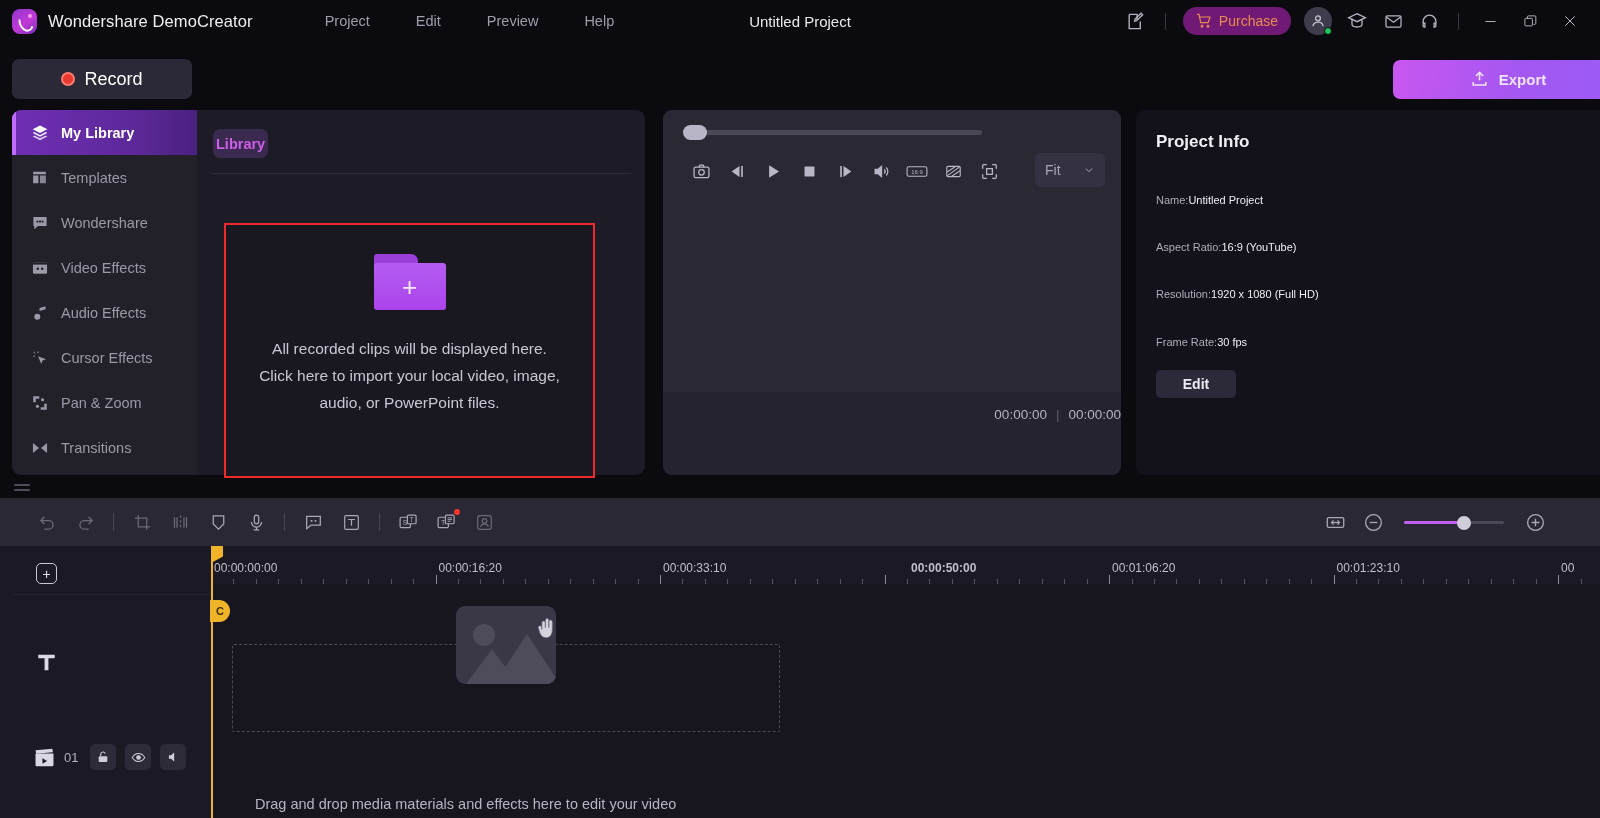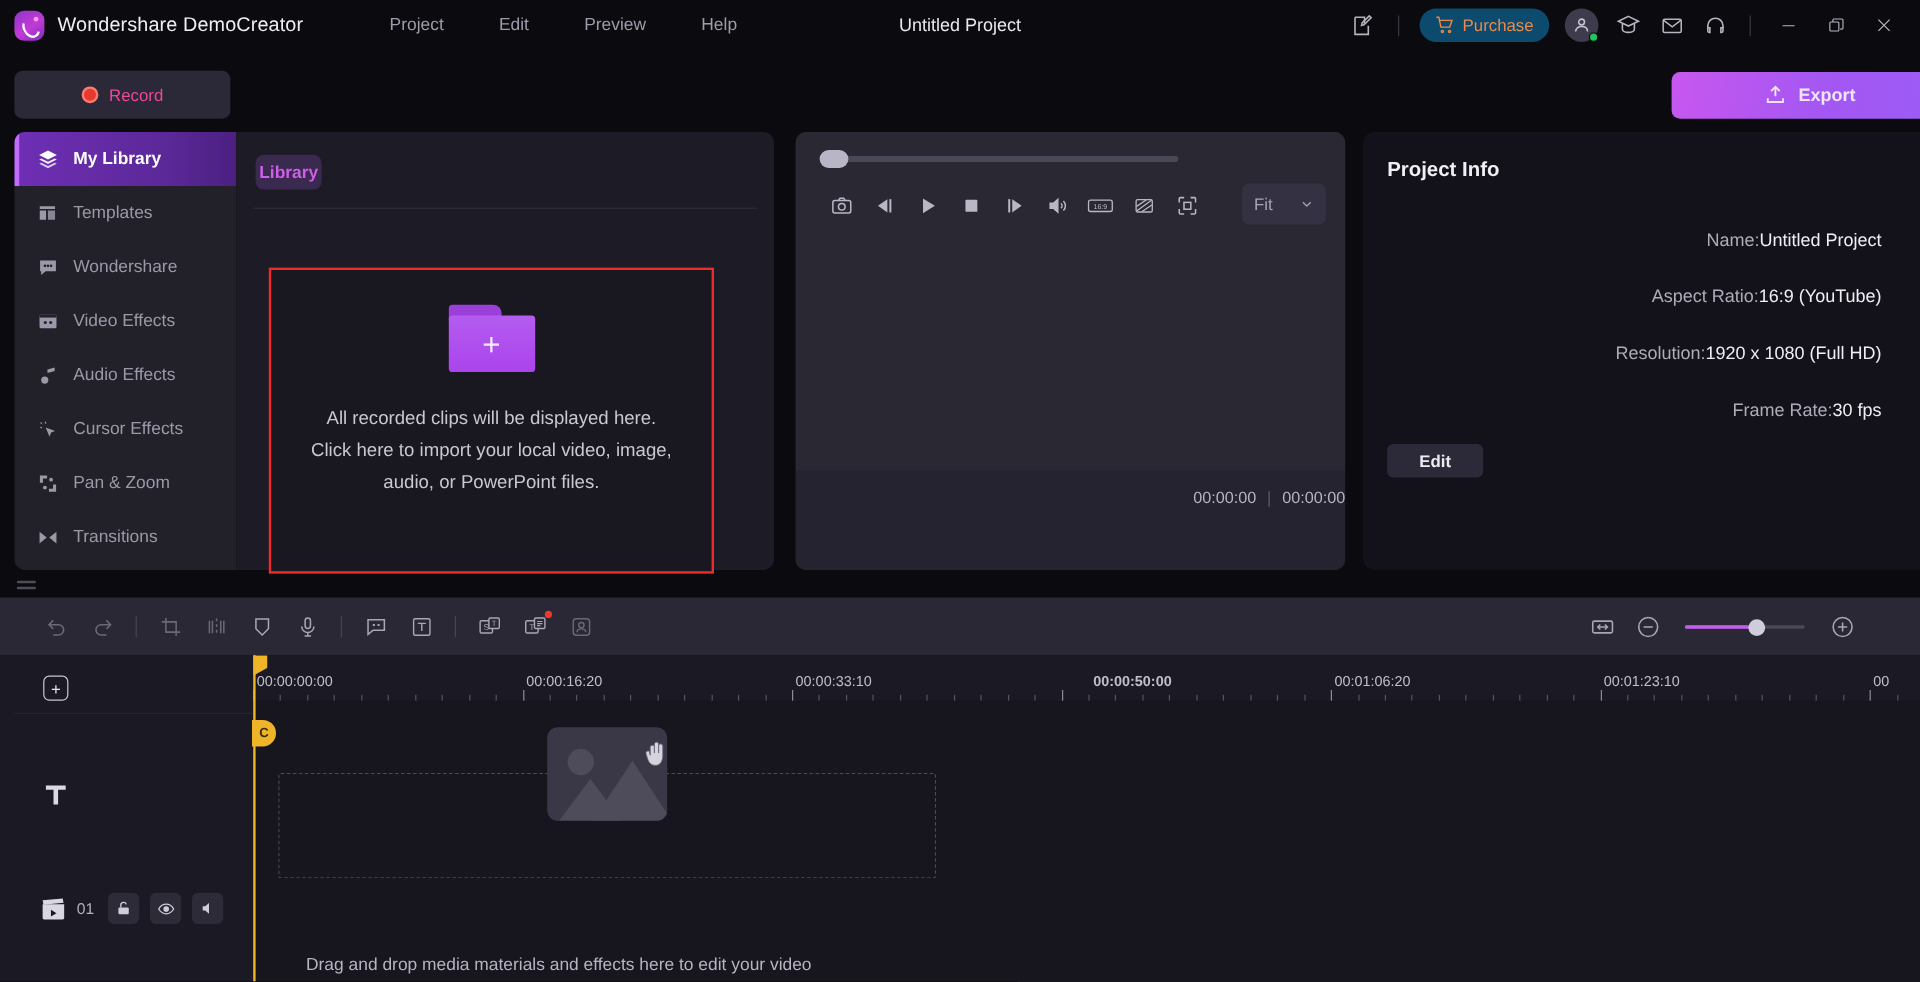--- a/index.html
+++ b/index.html
@@ -44,21 +44,21 @@
   .tb-right{
     margin-left:auto; display:flex; align-items:center; gap:0; padding-right:10px;
   }
   .tbi{
     width:36px; height:36px; display:flex; align-items:center; justify-content:center;
     color:#b6b4c0; cursor:pointer; position:relative;
   }
   .vsep{ width:1px; height:17px; background:#3a3845; margin:0 11px; }
   .purchase{
     display:flex; align-items:center; gap:7px; height:28px; padding:0 13px;
-    border-radius:14px; background:#0c4a6e; color:#e98a4e;
+    border-radius:14px; background:#701a75; color:#e98a4e;
     font-size:14px; cursor:pointer; margin:0 6px;
   }
   .avatar-wrap{ position:relative; width:34px; height:34px; margin:0 4px; cursor:pointer;}
   .avatar-circ{
     width:28px;height:28px;border-radius:50%;background:#3e3c4c;
     display:flex;align-items:center;justify-content:center;color:#c5c3cf;
     margin:3px;
   }
   .online-dot{
     position:absolute; right:3px; bottom:3px; width:8px; height:8px;
@@ -68,21 +68,21 @@
     color:#b9b7c3; cursor:pointer; }
 
   
   .actionrow{ position:absolute; left:0; top:42px; width:1600px; height:68px; background:#0b0a0f; }
   .record-btn{
     position:absolute; left:12px; top:17px; width:180px; height:40px;
     background:#2b2937; border-radius:7px; display:flex; align-items:center;
     justify-content:center; gap:9px; cursor:pointer;
   }
   .rec-dot{ width:14px;height:14px;border-radius:50%;background:#e8392f;border:2px solid #ff7a70; }
-  .record-label{ font-size:14px; color:#ec4899; }
+  .record-label{ font-size:18px; color:#ffffff; }
   .export-btn{
     position:absolute; left:1393px; top:60px; width:230px; height:39px;
     border-radius:7px; background:linear-gradient(100deg,#c857ef 0%,#a457f2 55%,#9b5cf6 100%);
     display:flex; align-items:center; justify-content:center; gap:10px; cursor:pointer;
   }
   .export-label{ font-size:15px; font-weight:bold; color:#efe4fb; }
 
   
   .upper{ position:absolute; left:0; top:110px; width:1600px; height:375px; }
 
@@ -163,21 +163,21 @@
     justify-content:space-between; padding:0 10px; font-size:14px; color:#a7a5b3; cursor:pointer;
   }
 
   
   .projinfo{
     position:absolute; left:1136px; top:0; width:464px; height:365px;
     background:#131119; border-radius:9px 0 0 9px;
   }
   .pi-title{ position:absolute; left:20px; top:22px; font-size:17px; font-weight:bold; color:#f0eff4; }
   .pi-row{ position:absolute; left:20px; width:412px; height:22px;
-    display:flex; align-items:center; justify-content:flex-end; font-size:15px; }
+    display:flex; align-items:center; justify-content:flex-start; font-size:11px; }
   .pi-k{ color:#aeacb9; }
   .pi-v{ color:#efeef3; }
   .pi-edit{
     position:absolute; left:1156px; top:370px; width:80px; height:28px;
     background:#2c2a38; border-radius:5px; display:flex; align-items:center;
     justify-content:center; font-size:14px; font-weight:bold; color:#eceaf2; cursor:pointer;
   }
 
   
   .divhandle{ position:absolute; left:14px; top:484px; width:16px; height:9px; cursor:ns-resize; }

